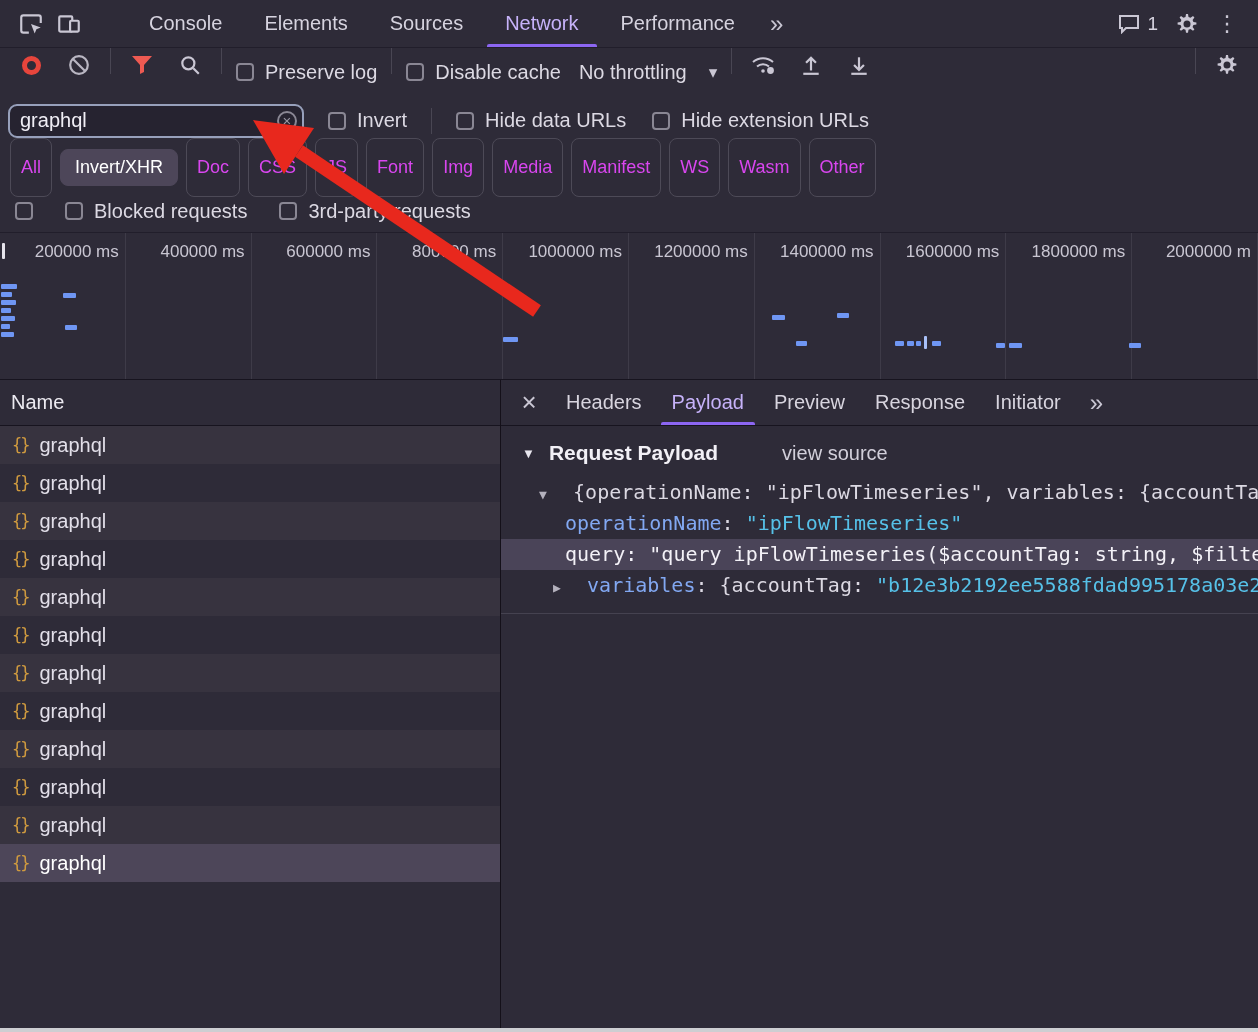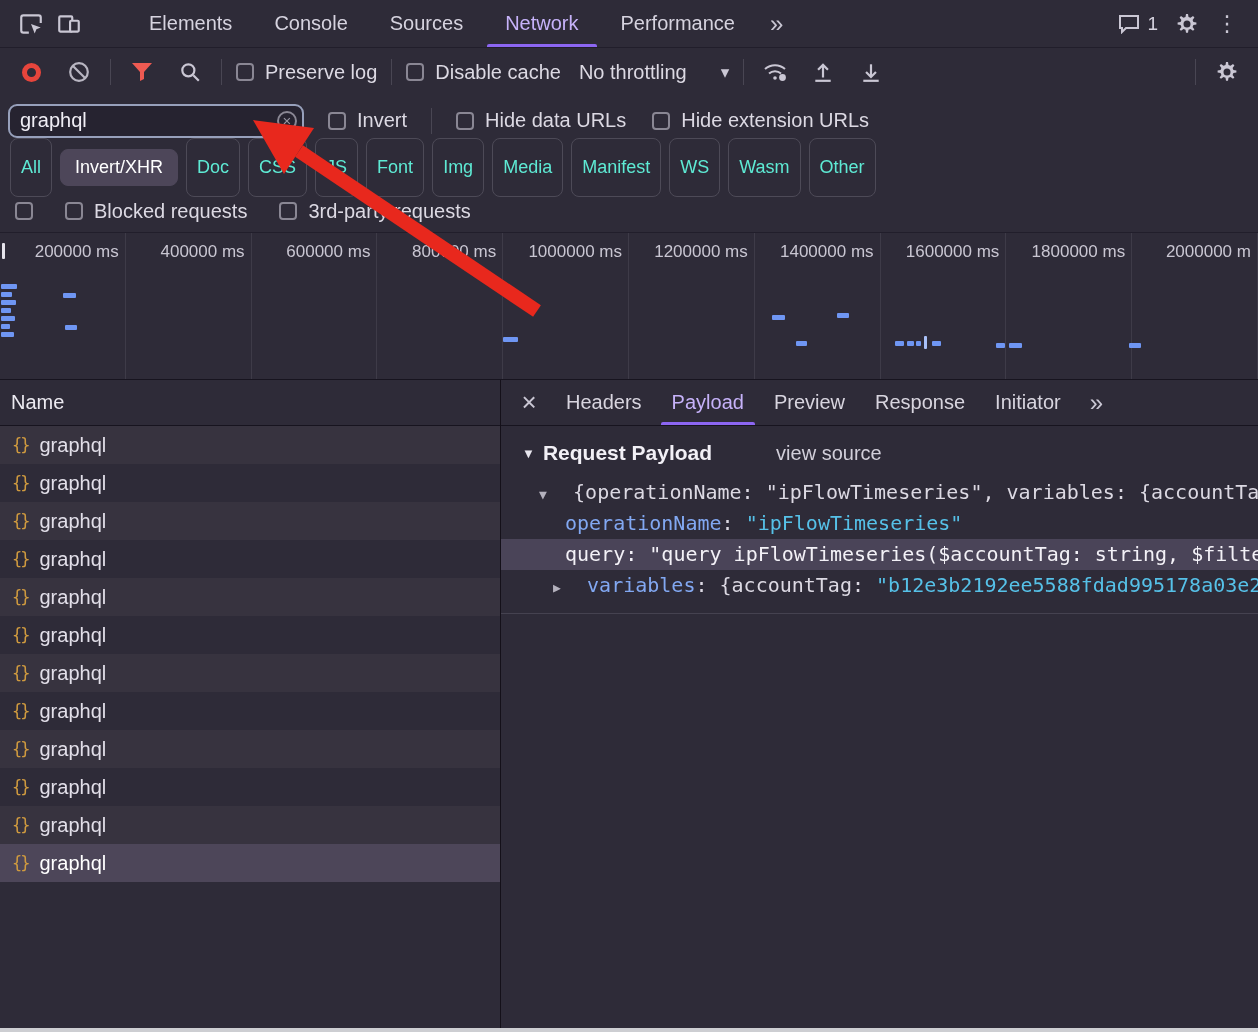--- a/index.html
+++ b/index.html
@@ -18,44 +18,44 @@
   .main-tabs { display:flex; align-items:stretch; }
   .main-tab { position:relative; display:flex; align-items:center; padding:0 21px; font-size:20px; color:#d6d3df; cursor:pointer; }
   .main-tab.selected { color:#c6b2f9; }
   .main-tab.selected::after { content:""; position:absolute; left:3px; right:3px; bottom:0; height:3px; background:#8c66f2; border-radius:2px 2px 0 0; }
   .more-glyph { font-size:24px; color:#cac7d4; padding:0 14px; display:flex; align-items:center; cursor:pointer; }
   .tabbar-spacer { flex:1; }
   .msg-group { display:flex; align-items:center; gap:7px; font-size:19px; color:#d6d3df; padding:0 10px; cursor:pointer; align-self:center; }
   .dots-glyph { font-size:22px; color:#cac7d4; padding:0 10px; align-self:center; cursor:pointer; }
 
   
-  .net-toolbar { height:48px; flex:none; display:flex; align-items:center; gap:14px; padding:0 14px; }
+  .net-toolbar { height:48px; flex:none; display:flex; gap:14px; padding:0 14px; }
   .tool-btn { width:34px; height:34px; display:flex; align-items:center; justify-content:center; flex:none; cursor:pointer; border-radius:4px; }
   .record-dot { width:19px; height:19px; border-radius:50%; border:5px solid #e7453c; }
   .vdiv { width:1px; height:26px; background:#494653; flex:none; }
   .check-group { display:flex; align-items:center; gap:11px; font-size:20px; color:#dcd9e3; cursor:pointer; white-space:nowrap; }
   .cb { width:18px; height:18px; border:2px solid #8a8794; border-radius:4px; background:transparent; flex:none; }
-  .throttle { display:flex; align-items:center; gap:34px; font-size:20px; color:#dcd9e3; cursor:pointer; margin-left:4px; }
+  .throttle { display:flex; align-items:center; gap:22px; font-size:20px; color:#dcd9e3; cursor:pointer; margin-left:4px; }
   .caret { font-size:17px; color:#cac7d4; }
   .toolbar-spacer { flex:1; }
 
   
   .filter-row { height:49px; flex:none; display:flex; align-items:center; padding:0 8px; gap:24px; }
   .filter-input-wrap { position:relative; width:296px; height:34px; flex:none; }
   .filter-input {
     width:100%; height:100%; background:#262330; border:2px solid #97a0bb; border-radius:9px;
     color:#f0eef5; font-size:20px; font-family:"Liberation Sans", sans-serif; padding:0 36px 0 10px; outline:none;
   }
   .clear-btn { position:absolute; right:7px; top:7px; width:20px; height:20px; border:2px solid #8a8794; border-radius:50%;
     color:#9a97a4; font-size:15px; line-height:16px; text-align:center; cursor:pointer; }
   .filter-checks { display:flex; align-items:center; gap:26px; }
 
   
   .chips-row { height:45px; flex:none; display:flex; align-items:center; gap:8px; padding:0 10px; }
-  .chip { border:1px solid #4d4a57; border-radius:8px; padding:18px 10px; font-size:18px; color:#5eead4; background:transparent;
+  .chip { border:1px solid #4d4a57; border-radius:8px; padding:18px 10px; font-size:18px; color:#d946ef; background:transparent;
     font-family:"Liberation Sans", sans-serif; cursor:pointer; white-space:nowrap; }
   .chip.selected { background:#4d4659; border-color:#4d4659; color:#ffffff; padding:7px 14px; }
 
   
   .adv-row { height:42px; flex:none; display:flex; align-items:center; gap:32px; padding:0 15px; }
 
   
   .waterfall { position:relative; height:148px; flex:none; border-top:1px solid #211e2b; border-bottom:1px solid #17141f; background:#2e2b38; overflow:hidden; }
   .wf-ticks { position:absolute; inset:0; display:flex; }
   .wf-cell { width:125.8px; flex:none; height:100%; border-right:1px solid #3e3b48; padding:9px 6px 0 0; text-align:right; }
@@ -80,21 +80,21 @@
   .detail-tabs { height:46px; flex:none; display:flex; align-items:stretch; border-bottom:1px solid #17141f; padding-left:6px; }
   .close-btn { width:44px; display:flex; align-items:center; justify-content:center; font-size:26px; color:#cac7d4; cursor:pointer; }
   .detail-tab { position:relative; display:flex; align-items:center; padding:0 15px; font-size:20px; color:#d8d5df; cursor:pointer; }
   .detail-tab.selected { color:#c6b2f9; }
   .detail-tab.selected::after { content:""; position:absolute; left:4px; right:4px; bottom:0; height:3px; background:#8c66f2; border-radius:2px 2px 0 0; }
 
   
   .payload { padding-top:15px; border-bottom:1px solid #454250; padding-bottom:12px; }
   .payload-header { display:flex; align-items:center; padding-left:21px; }
   .exp-glyph { font-size:13px; color:#e8e6ee; flex:none; cursor:pointer; }
-  .payload-title { font-size:21px; font-weight:bold; color:#f2f0f6; margin-left:8px; }
+  .payload-title { font-size:21px; font-weight:bold; color:#f2f0f6; margin-left:14px; }
   .view-source { font-size:20px; color:#d2cfda; margin-left:64px; cursor:pointer; }
   .payload-tree { margin-top:12px; font-family:"DejaVu Sans Mono", monospace; font-size:20px; }
   .tree-row { height:31px; line-height:31px; white-space:nowrap; overflow:hidden; cursor:pointer; }
   .tree-row.selected { background:#4a4458; }
   .tree-expander { display:inline-block; width:22px; font-size:13px; color:#b4b1bd; }
   .seg-plain { color:#dcd9e3; }
   .seg-key { color:#82a8f2; }
   .seg-string { color:#56c1e8; }
   .tree-row.selected span { color:#f3f1f7; }
 
@@ -118,24 +118,24 @@
       </svg>
     </div>
     <div class="icon-btn dev-icon-gap">
       <svg class="ic" width="26" height="26" viewBox="0 0 24 24" fill="none" stroke="#cac7d4" stroke-width="2">
         <rect x="3" y="5" width="12" height="14" rx="1"></rect>
         <rect x="13" y="9" width="8" height="10" rx="1" fill="#2e2b38"></rect>
       </svg>
     </div>
     <div class="main-tabs" id="main-tabs">
         <div class="main-tab">
+          <span class="tab-label">Console</span>
+        </div>
+        <div class="main-tab">
           <span class="tab-label">Elements</span>
-        </div>
-        <div class="main-tab">
-          <span class="tab-label">Console</span>
         </div>
         <div class="main-tab">
           <span class="tab-label">Sources</span>
         </div>
         <div class="main-tab selected">
           <span class="tab-label">Network</span>
         </div>
         <div class="main-tab">
           <span class="tab-label">Performance</span>
         </div>

